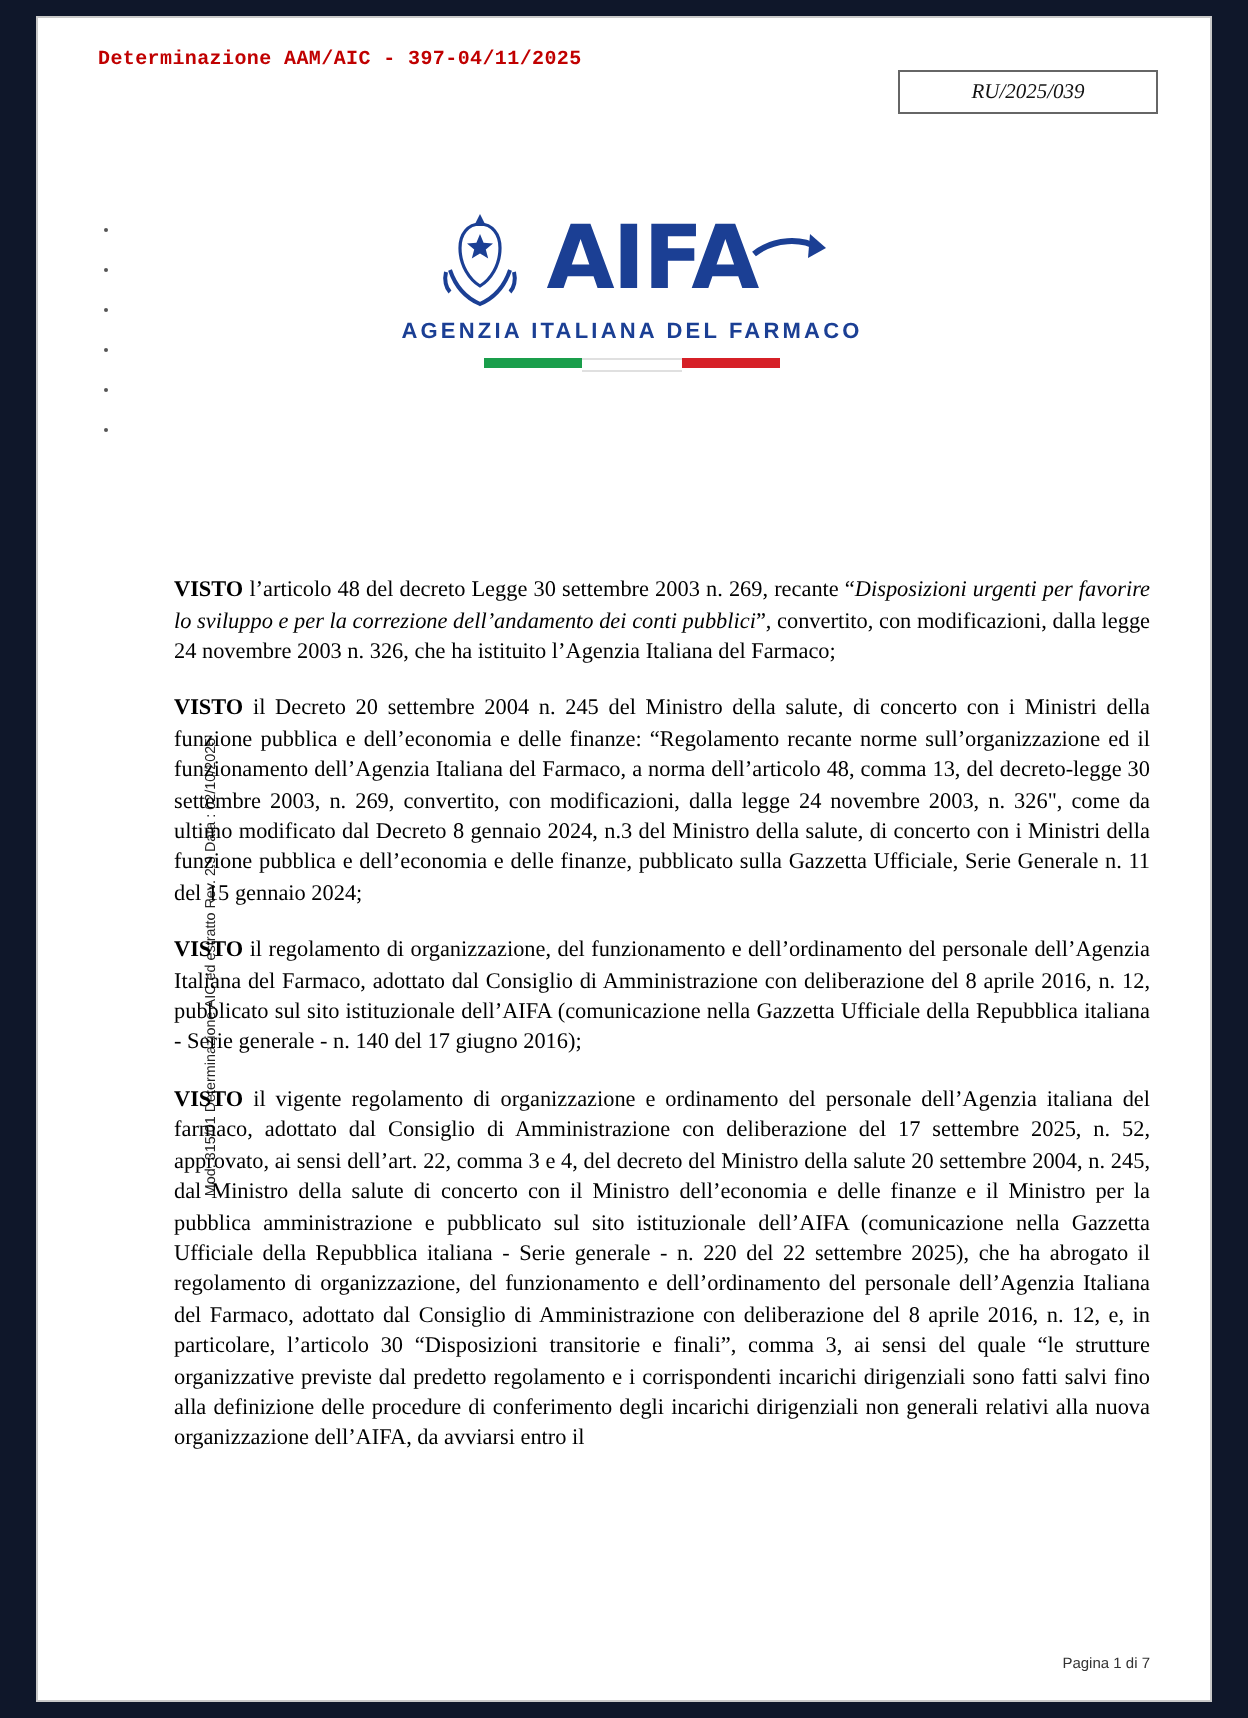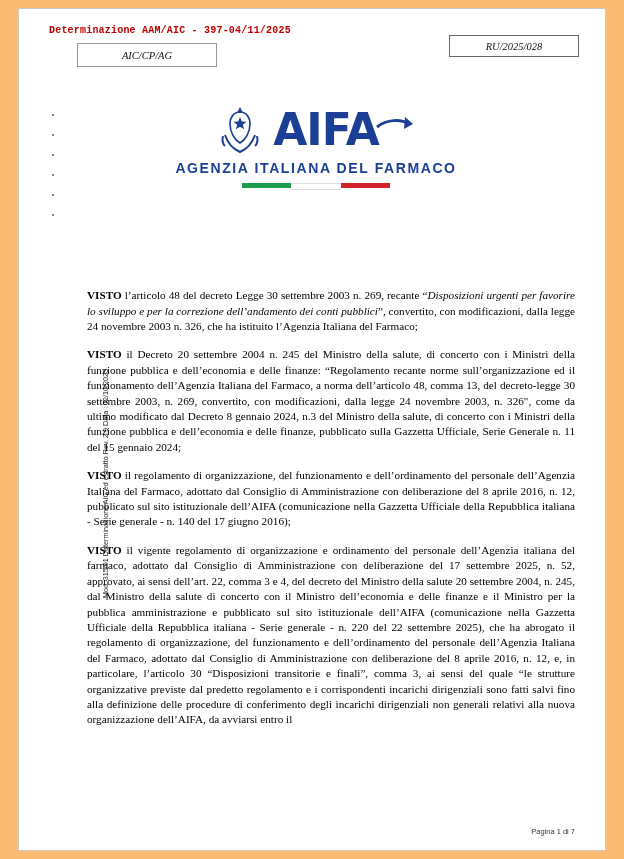--- a/index.html
+++ b/index.html
@@ -7,21 +7,21 @@
     padding: 0;
     background: #ffffff;
   }
   body {
     font-family: "Liberation Serif", serif;
   }
   .page {
     position: relative;
     width: 624px;
     height: 859px;
-    background: #fdba74;
+    background: #0f172a;
     overflow: hidden;
     box-sizing: border-box;
   }
   .sheet {
     position: absolute;
     left: 18px;
     top: 8px;
     width: 588px;
     height: 843px;
     border: 1px solid #c9c9c9;
@@ -129,21 +129,21 @@
     font-size: 44px;
     font-weight: bold;
     letter-spacing: -1px;
     color: #1b3f94;
     line-height: 1;
     position: relative;
   }
   .aifa-sub {
     margin-top: 5px;
     font-family: "Liberation Sans", sans-serif;
-    font-size: 14px;
+    font-size: 11px;
     letter-spacing: 1.6px;
     color: #1b3f94;
     font-weight: bold;
   }
   .flagbar {
     margin-top: 7px;
     width: 148px;
     height: 5px;
     display: flex;
   }
@@ -190,23 +190,22 @@
   }
 </style>
 </head>
 <body>
 
 <div class="page">
   <div class="sheet">
 
     <div class="det-code">Determinazione AAM/AIC - 397-04/11/2025</div>
 
-    <div class="aic-box">AIC/CP/AG</div>
-
-    <div class="ru-box">RU/2025/028</div>
+
+    <div class="ru-box">RU/2025/039</div>
 
     <div class="left-dots">
       <span></span>
         <span></span>
         <span></span>
         <span></span>
         <span></span>
         <span></span>
     </div>
 

